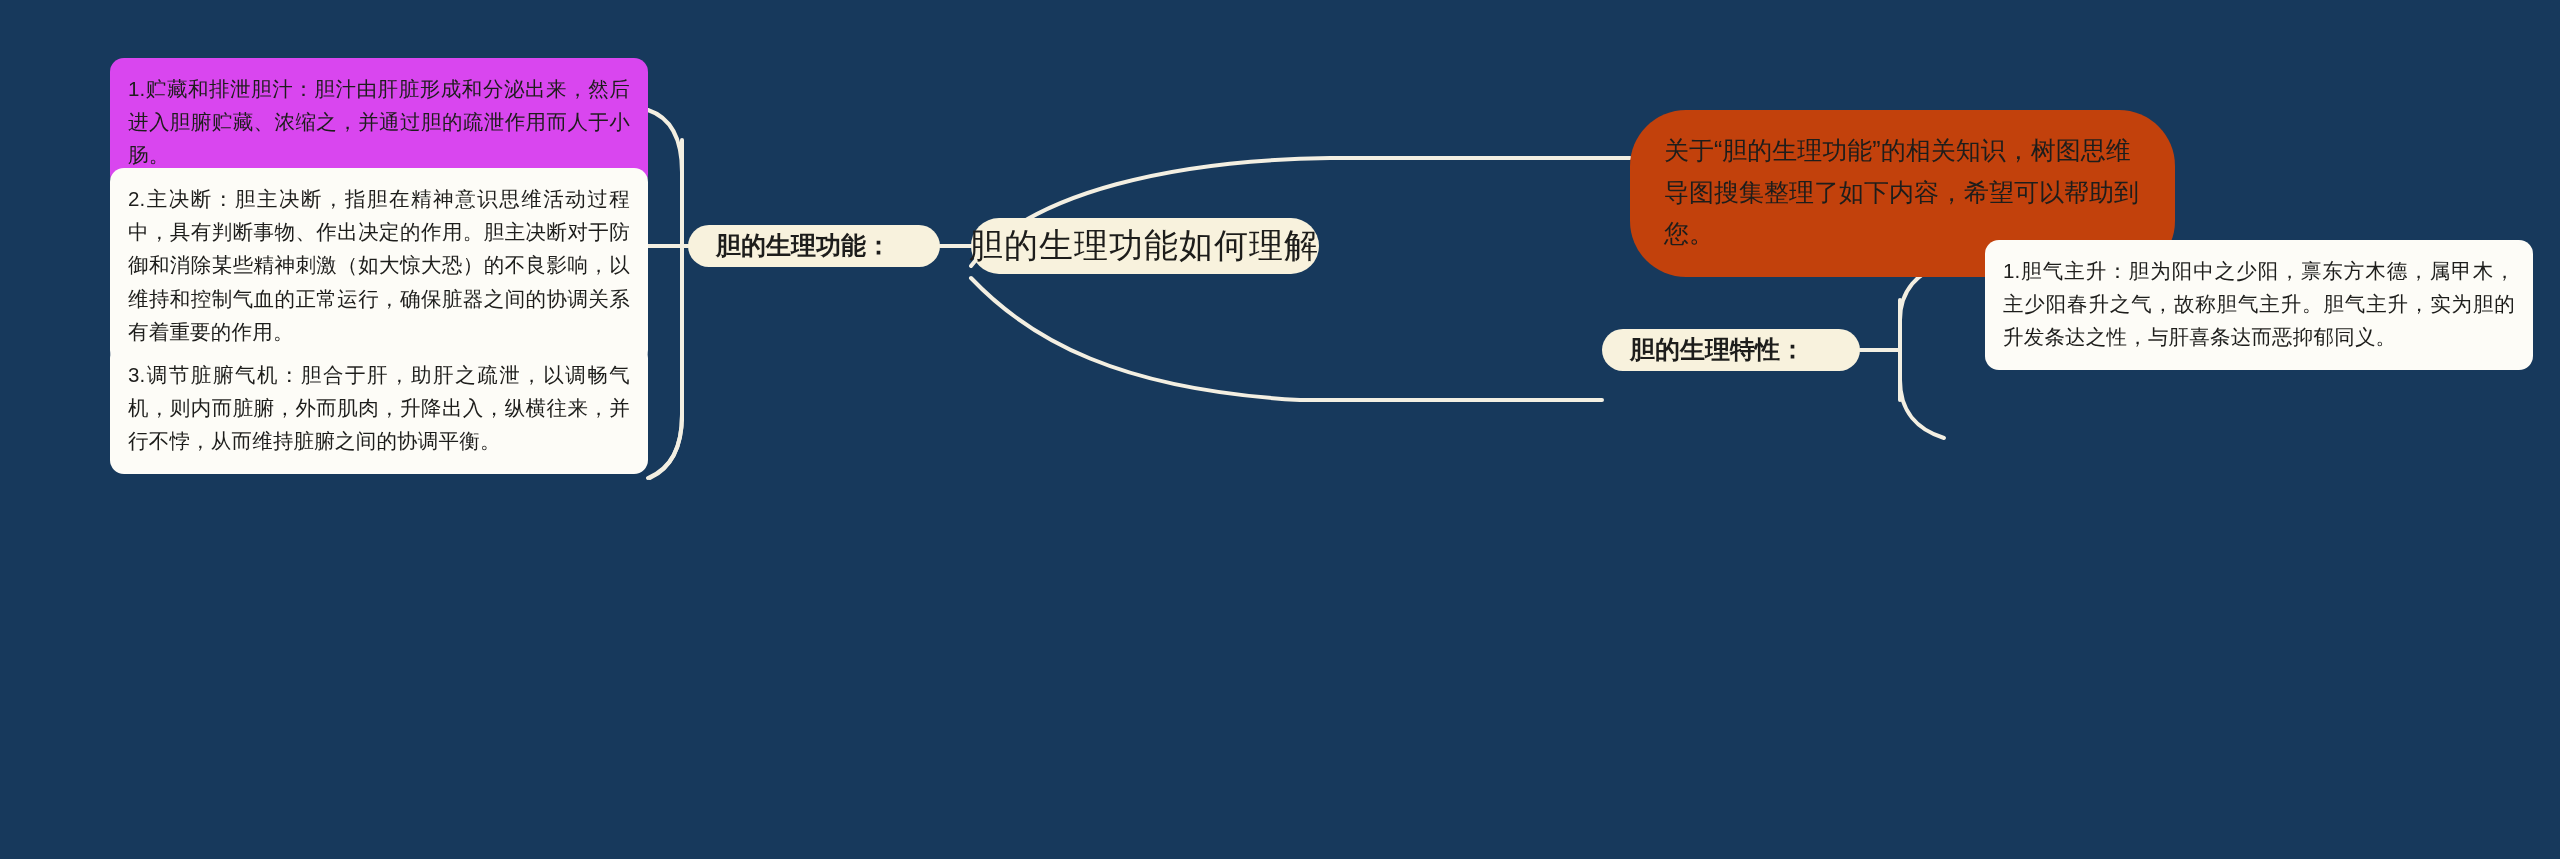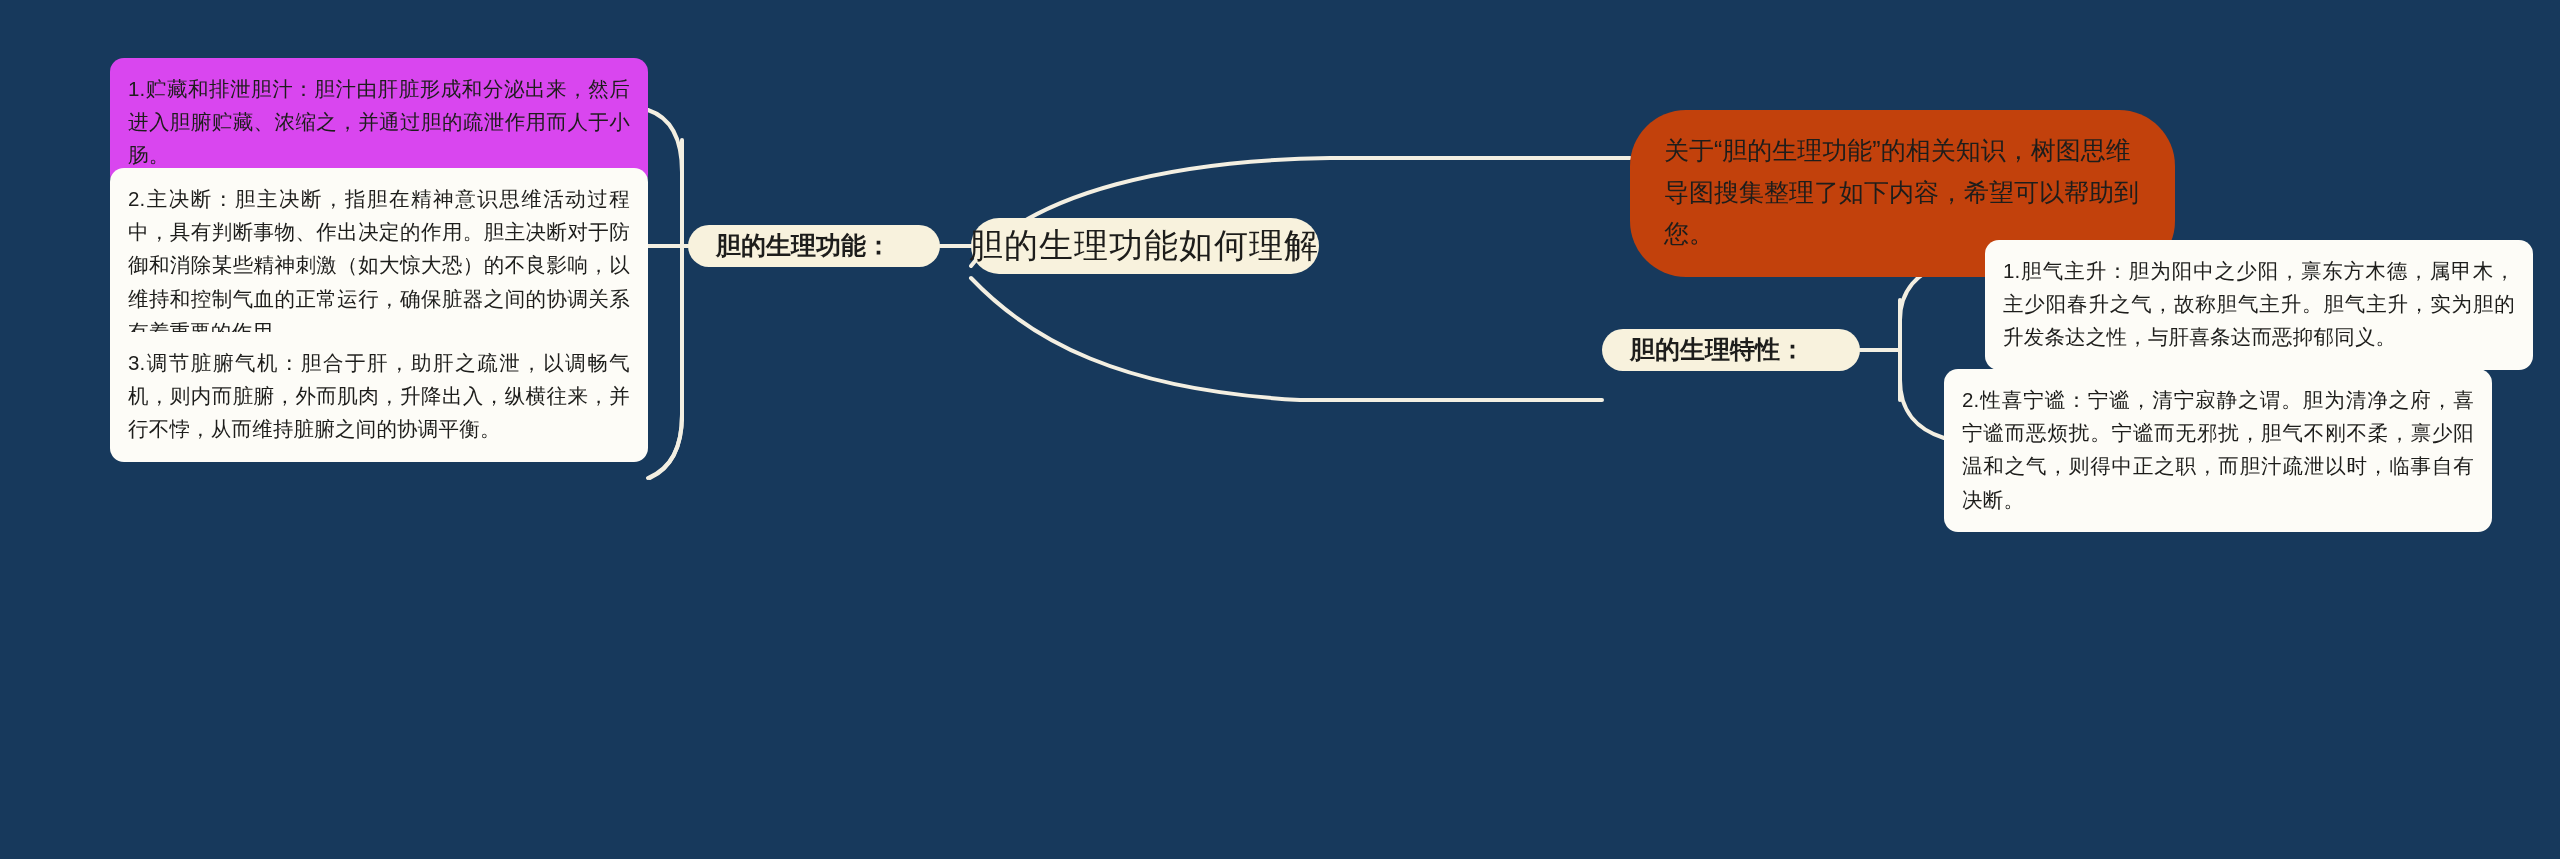--- a/index.html
+++ b/index.html
@@ -69,21 +69,21 @@
     border-radius: 999px;
     font-size: 34px;
     justify-content: flex-end;
     white-space: nowrap;
     letter-spacing: 1px;
   }
 
   
   #box-func-1  { left: 110px; top: 58px;  width: 538px; }
   #box-func-2  { left: 110px; top: 168px; width: 538px; }
-  #box-func-3  { left: 110px; top: 332px; width: 538px; }
+  #box-func-3  { left: 110px; top: 344px; width: 538px; }
 
   #node-func   { left: 688px; top: 225px; width: 252px; height: 42px; }
   #node-root   { left: 971px; top: 218px; width: 348px; height: 56px; }
 
   #box-intro   { left: 1630px; top: 110px; width: 545px; }
 
   #node-trait  { left: 1602px; top: 329px; width: 258px; height: 42px; }
 
   #box-trait-1 { left: 1944px; top: 240px; width: 548px; margin-left: 41px; }
   #box-trait-2 { left: 1944px; top: 369px; width: 548px; }
@@ -149,17 +149,14 @@
   </div>
 
   <div class="node cap" id="node-trait" style="background: rgb(248, 242, 221); color: rgb(29, 29, 27);">
     <span>胆的生理特性：</span>
   </div>
 
   <div class="node leaf" id="box-trait-1" style="background: rgb(253, 252, 247); color: rgb(29, 29, 27);">
     <span>1.胆气主升：胆为阳中之少阳，禀东方木德，属甲木，主少阳春升之气，故称胆气主升。胆气主升，实为胆的升发条达之性，与肝喜条达而恶抑郁同义。</span>
   </div>
 
-  <div class="node leaf" id="box-trait-2" style="background: rgb(253, 252, 247); color: rgb(29, 29, 27);">
-    <span>2.性喜宁谧：宁谧，清宁寂静之谓。胆为清净之府，喜宁谧而恶烦扰。宁谧而无邪扰，胆气不刚不柔，禀少阳温和之气，则得中正之职，而胆汁疏泄以时，临事自有决断。</span>
-  </div>
 
 </div>
 
 </body></html>

